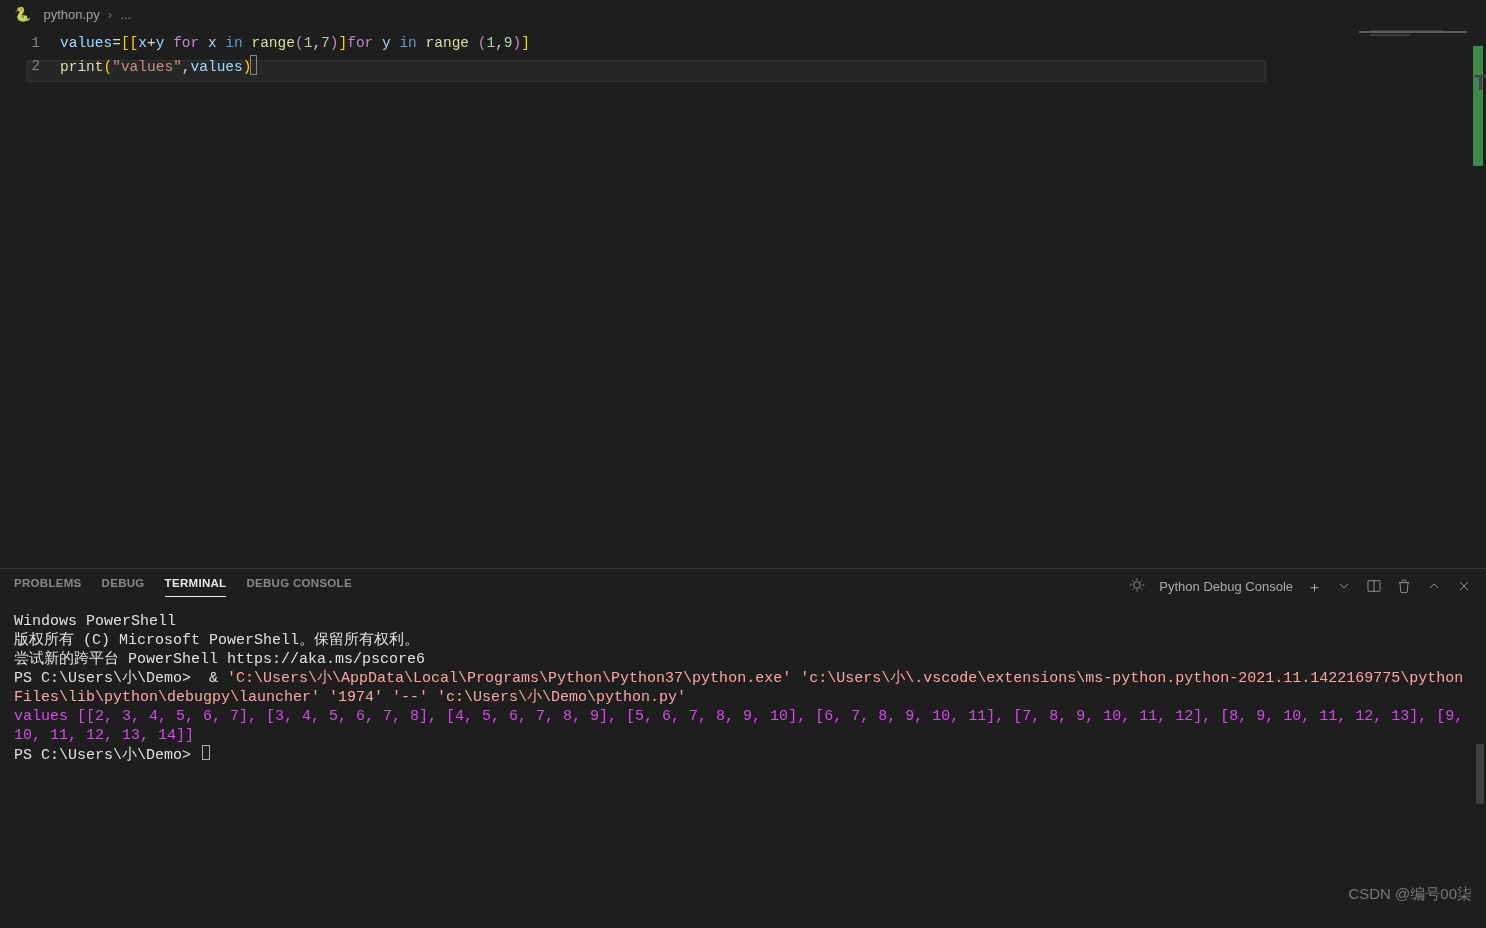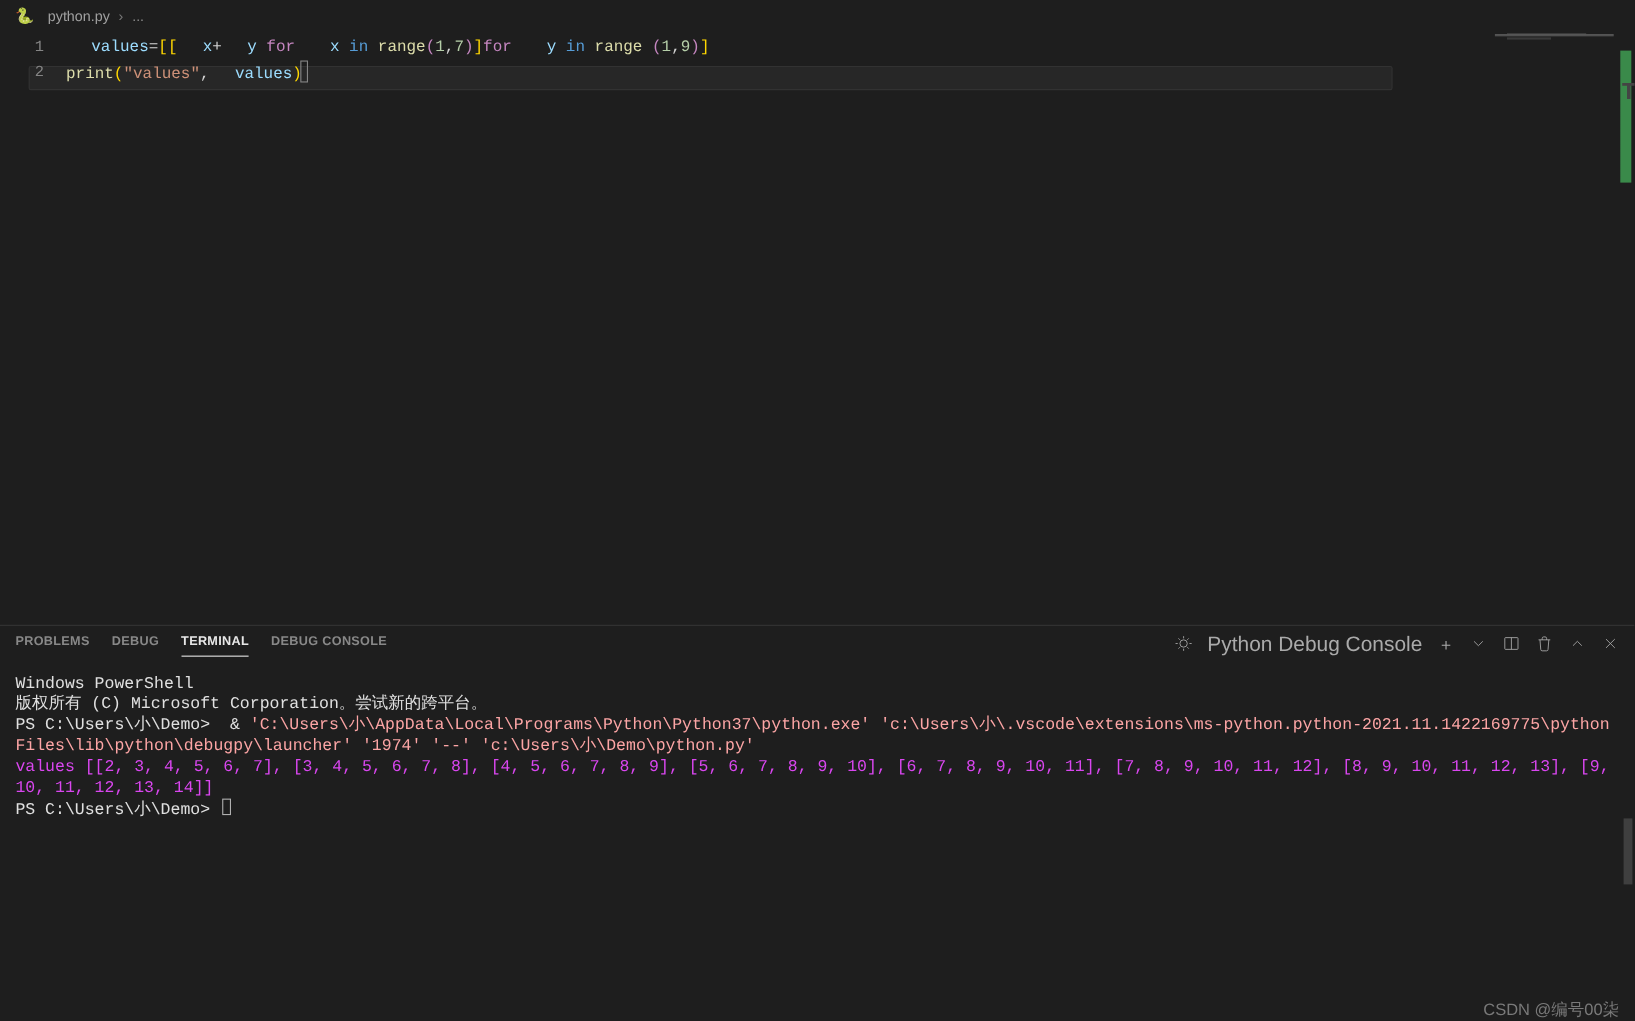--- a/index.html
+++ b/index.html
@@ -50,21 +50,21 @@
   .ov-top {
     position: absolute; top: 1px; right: 3px; width: 108px; height: 2px;
     border-top: 1px solid #5a5a5a; border-bottom: 1px solid #5a5a5a;
   }
   .preview-flag {
     position: absolute; top: 44px; right: 2px; width: 10px; height: 30px;
     color: #444; font-size: 22px; font-weight: bold;
   }
 
   
-  .t-var   { color: #9cdcfe; margin-left: 23px; }
+  .t-var   { color: #9cdcfe; }
   .t-op    { color: #d4d4d4; }
   .t-punc  { color: #ffd700; }
   .t-punc2 { color: #c586c0; }
   .t-kw    { color: #c586c0; }
   .t-kw2   { color: #569cd6; }
   .t-fn    { color: #dcdcaa; }
   .t-num   { color: #b5cea8; }
   .t-str   { color: #ce9178; }
 
   
@@ -74,38 +74,38 @@
   }
   .panel-tabs {
     height: 35px; display: flex; align-items: center; padding: 0 14px 0 14px;
     justify-content: space-between; font-family: "Segoe UI", sans-serif;
   }
   .tabs-left { display: flex; align-items: center; gap: 20px; font-size: 11.5px; letter-spacing: 0.3px; font-weight: bold; }
   .tab { color: #888; cursor: pointer; padding-bottom: 7px; border-bottom: 1px solid transparent; }
   .tab.active { color: #e7e7e7; border-bottom: 1px solid #e7e7e7; }
   .tabs-right { display: flex; align-items: center; gap: 14px; color: #aaa; font-size: 13px; }
   .tabs-right .bug-icon { font-size: 14px; }
-  .tabs-right .label { font-family: "Segoe UI", sans-serif; font-size: 19px; }
+  .tabs-right .label { font-family: "Segoe UI", sans-serif; font-size: 13px; }
   .tabs-right .thin-icon { font-size: 15px; line-height: 1; }
 
   .terminal-body {
     flex: 1; padding: 8px 14px 26px 14px; overflow: hidden;
     font-size: 15px; line-height: 19px; color: #d0d0d0; position: relative;
   }
   .term-line { white-space: pre-wrap; word-break: break-all; }
   .t-cmd { color: #fca5a5; }
   .t-white { color: #e0e0e0; }
   .t-gray { color: #d946ef; }
   .term-cursor {
     display: inline-block; width: 8px; height: 15px;
     border: 1px solid #b0b0b0; vertical-align: -1px; margin-left: 2px;
   }
 
   .watermark {
-    position: absolute; right: 14px; bottom: 0;
+    position: absolute; right: 14px; bottom: 24px;
     color: #797979; font-size: 15px;
     font-family: "Segoe UI", sans-serif;
   }
   .term-scroll {
     position: absolute; right: 2px; top: 0; width: 10px; height: 100%;
   }
   .term-scroll .sc-thumb {
     position: absolute; right: 0; top: 140px; width: 8px; height: 60px;
     background: #3f3f3f;
   }
@@ -183,22 +183,23 @@
         <span class="thin-icon">
           <svg class="icon" viewBox="0 0 24 24">
               <path d="M6 6l12 12M18 6L6 18"></path>
             </svg>
         </span>
       </div>
     </div>
 
     <div class="terminal-body">
       <div class="term-line t-white">Windows PowerShell</div>
-      <div class="term-line t-white">版权所有 (C) Microsoft Corporation。尝试新的跨平台。</div>
+      <div class="term-line t-white">版权所有 (C) Microsoft PowerShell。保留所有权利。</div>
       <div class="term-line"></div>
+      <div class="term-line t-white">尝试新的跨平台 PowerShell https://aka.ms/pscore6</div>
       <div class="term-line"></div>
       <div class="term-line"><span class="t-white">PS C:\Users\小\Demo&gt;  &amp; </span><span class="t-cmd">'C:\Users\小\AppData\Local\Programs\Python\Python37\python.exe' 'c:\Users\小\.vscode\extensions\ms-python.python-2021.11.1422169775\pythonFiles\lib\python\debugpy\launcher' '1974' '--' 'c:\Users\小\Demo\python.py'</span></div>
       <div class="term-line t-gray">values [[2, 3, 4, 5, 6, 7], [3, 4, 5, 6, 7, 8], [4, 5, 6, 7, 8, 9], [5, 6, 7, 8, 9, 10], [6, 7, 8, 9, 10, 11], [7, 8, 9, 10, 11, 12], [8, 9, 10, 11, 12, 13], [9, 10, 11, 12, 13, 14]]</div>
       <div class="term-line"><span class="t-white">PS C:\Users\小\Demo&gt; </span><span class="term-cursor"></span></div>
 
       <div class="term-scroll">
         <div class="sc-thumb"></div>
       </div>
     </div>
 

